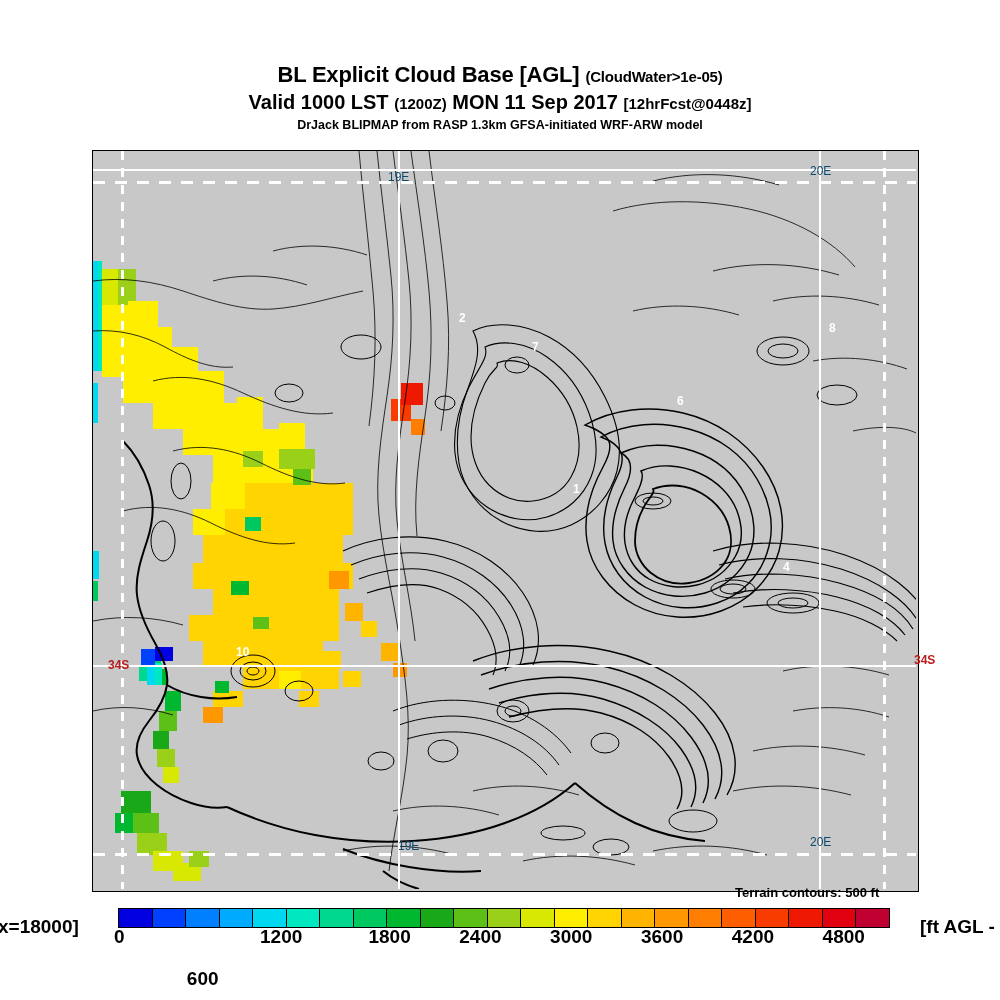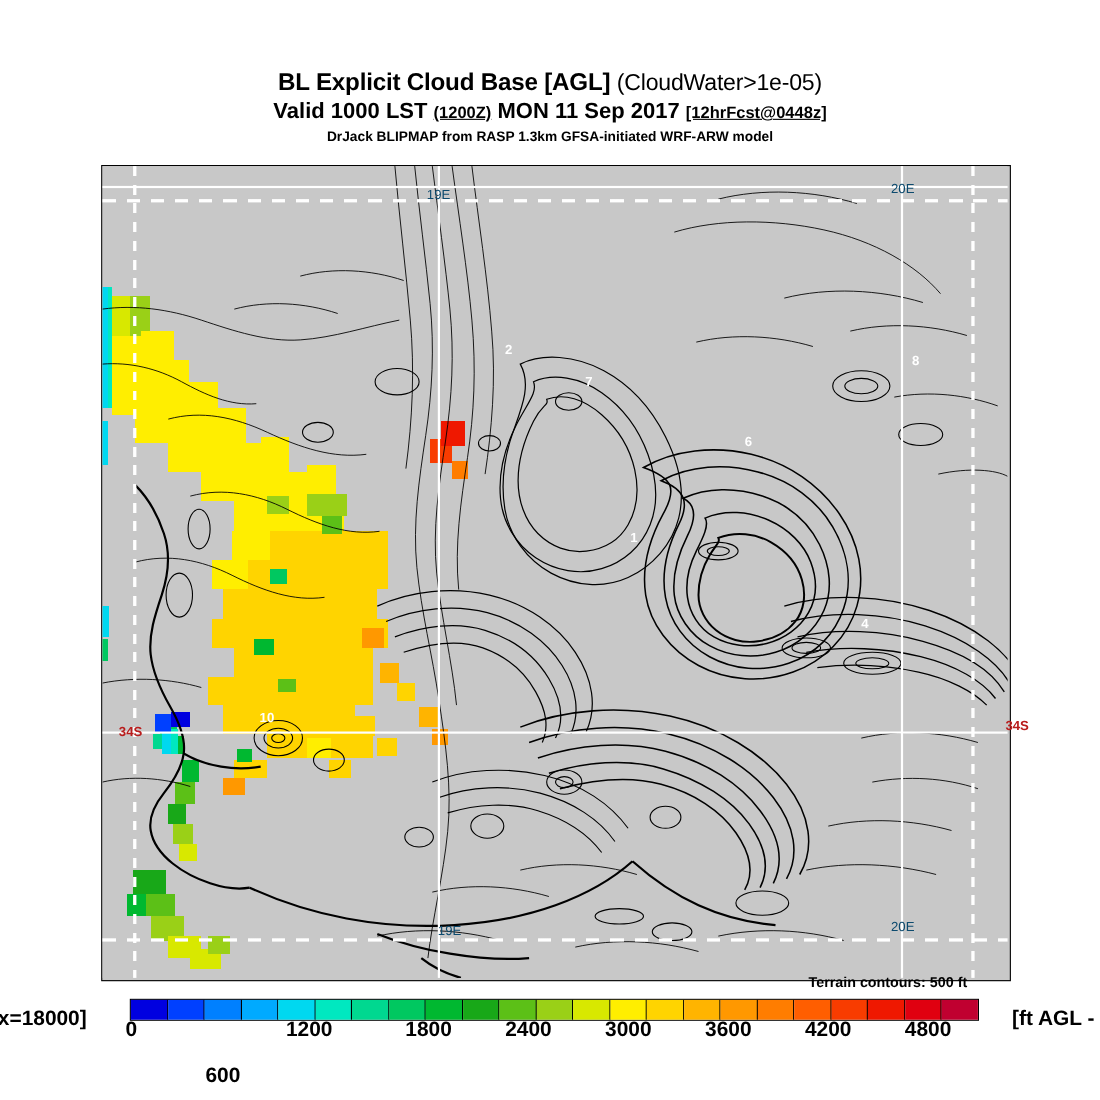--- a/index.html
+++ b/index.html
@@ -2,23 +2,23 @@
 <html><head>
 <meta charset="utf-8">
 <style>
   html,body{margin:0;padding:0;background:#ffffff;}
   body{width:1000px;height:1000px;position:relative;
        font-family:"Liberation Sans",sans-serif;color:#000;overflow:hidden;}
 
   
   #titleblock{position:absolute;left:0;top:62px;width:1000px;text-align:center;}
   .t-line1{font-size:22px;font-weight:bold;letter-spacing:-.2px;line-height:26px;}
-  .t-line1 .sub{font-size:21px;font-weight:normal;}
+  .t-line1 .sub{font-size:15px;font-weight:bold;}
   .t-line2{font-size:20px;font-weight:bold;line-height:25px;}
-  .t-line2 .sm{font-size:15px;font-weight:bold;text-decoration:underline;}
+  .t-line2 .sm{font-size:15px;font-weight:bold;}
   .t-line3{font-size:12.5px;font-weight:bold;line-height:19px;}
 
   
   #mapframe{position:absolute;left:92px;top:150px;width:825px;height:740px;
             border:1px solid #000;background:#c8c8c8;overflow:hidden;}
   #mapinner{position:absolute;left:0;top:0;width:823px;height:738px;}
   #mapsvg{position:absolute;left:0;top:0;}
 
   
   .gl{position:absolute;background:#ffffff;}

